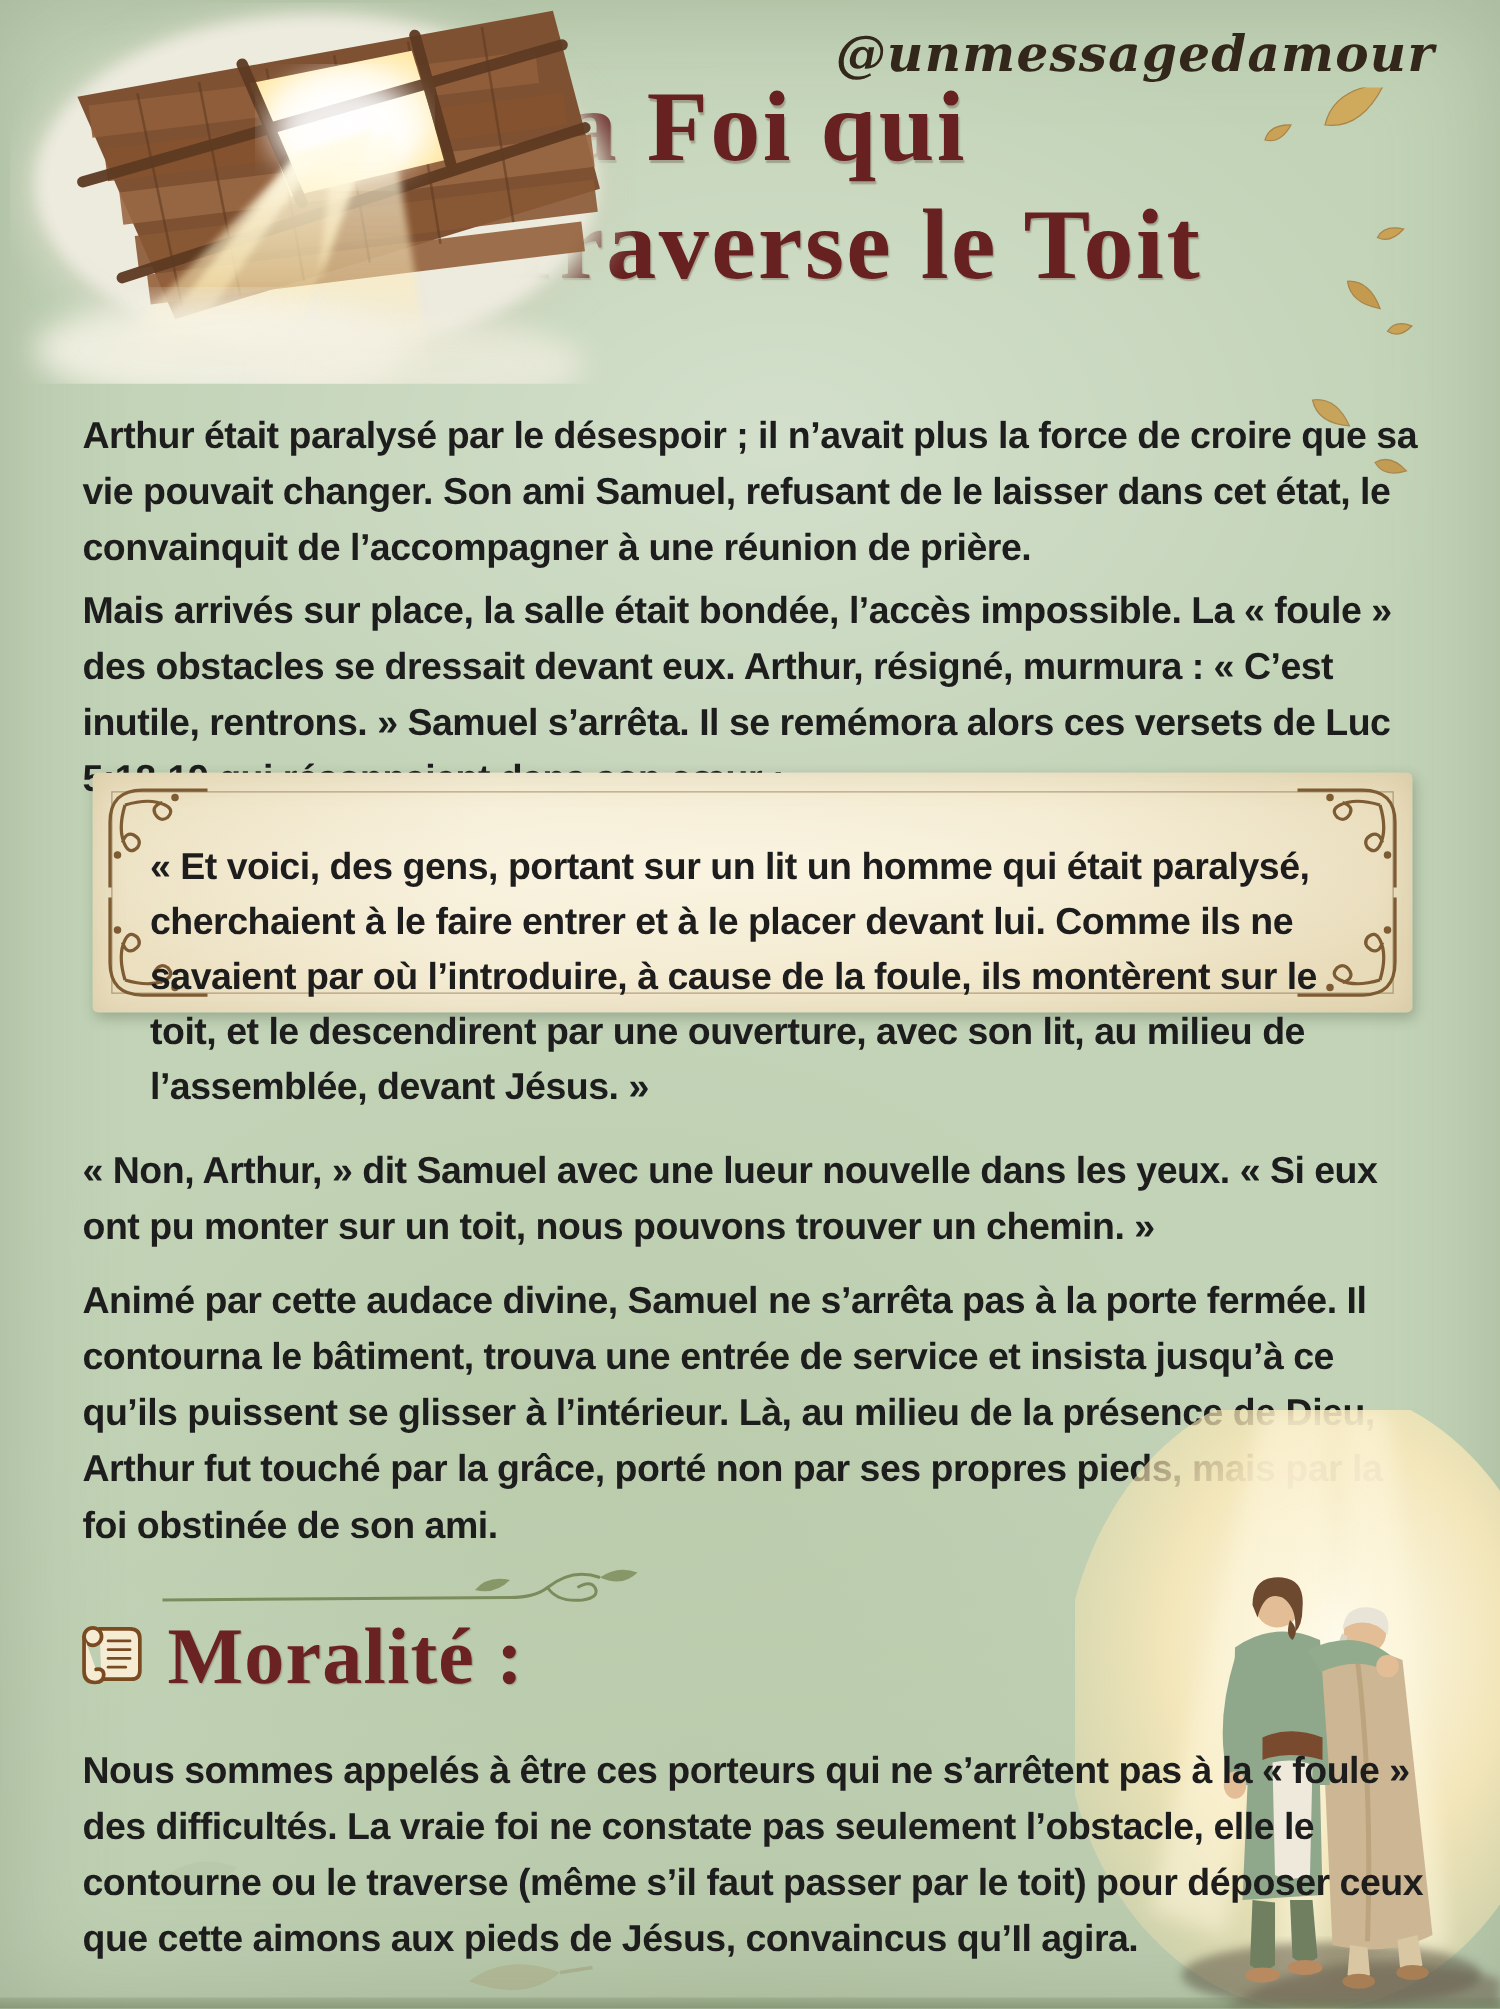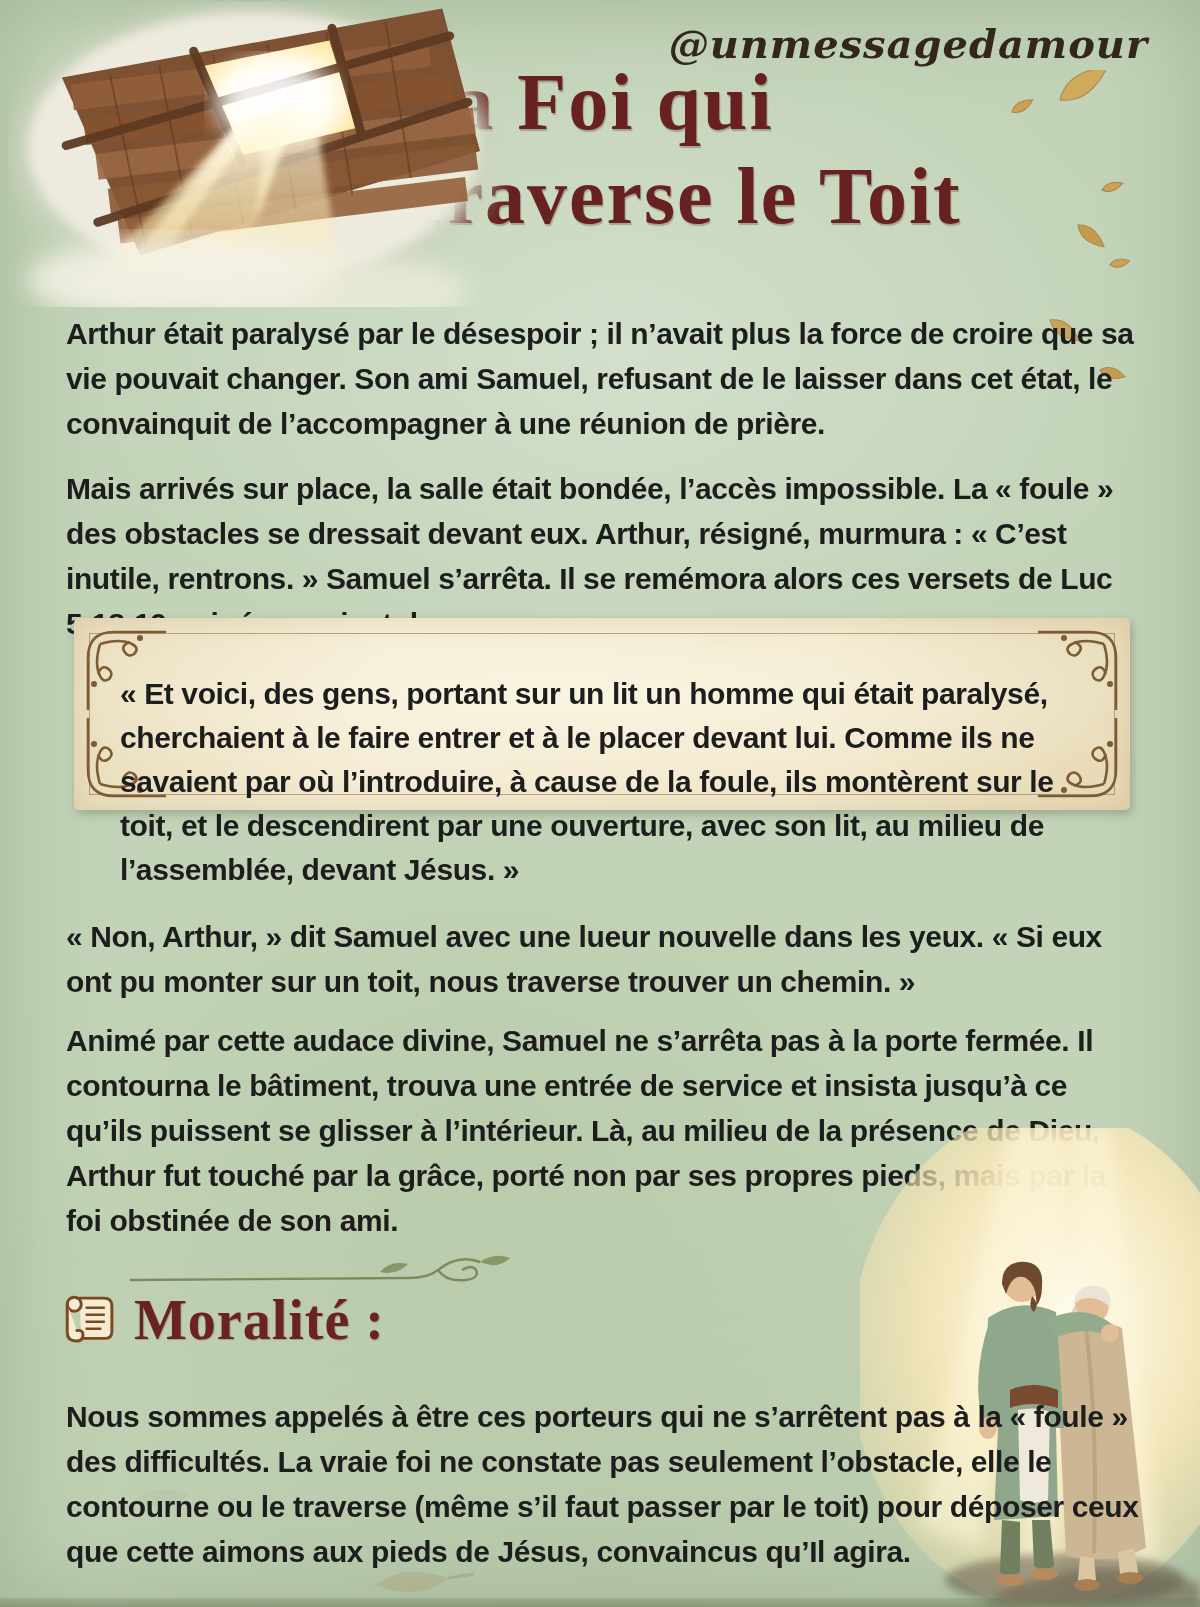--- a/index.html
+++ b/index.html
@@ -30,21 +30,21 @@
     font-family:"Liberation Serif",serif;font-weight:700;
     font-size:80px;line-height:1.17;color:#682121;letter-spacing:2px;
     text-shadow:1px 2px 1px rgba(60,25,15,.28);
   }
   
   .para{
     left:66px;width:1075px;
     font-size:30px;font-weight:700;letter-spacing:-.4px;
     line-height:45px;color:#1d1d1d;
   }
-  .p1{top:281px;}
+  .p1{top:296px;}
   .p2{top:436px;}
   .p3{top:884px;}
   .p4{top:988px;}
   
   .quote-box{
     left:74px;top:618px;width:1056px;height:192px;
     background:
       radial-gradient(ellipse 90% 80% at 50% 40%, rgba(255,252,240,.55), rgba(255,252,240,0) 70%),
       linear-gradient(100deg,#e9ddbc, #f4ebd2 30%, #f1e7ca 70%, #e6d9b6);
     border-radius:5px;
@@ -59,21 +59,21 @@
   .corner.tl{left:6px;top:6px;}
   .corner.tr{right:6px;top:6px;transform:scaleX(-1);}
   .corner.bl{left:6px;bottom:6px;transform:scaleY(-1);}
   .corner.br{right:6px;bottom:6px;transform:scale(-1,-1);}
   
   .moral-head{
     left:62px;top:1288px;display:flex;align-items:center;gap:16px;
   }
   .moral-head-label{
     font-family:"Liberation Serif",serif;font-weight:700;
-    font-size:56px;color:#6a2222;letter-spacing:1px;
+    font-size:64px;color:#6a2222;letter-spacing:1px;
     text-shadow:1px 1px 1px rgba(60,25,15,.25);
   }
   .moral-text{top:1364px;z-index:6;}
   .divider{left:128px;top:1240px;z-index:2;}
   .friends{right:0;top:1128px;z-index:1;}
   .roof{left:8px;top:2px;}
   .leaves-top{right:30px;top:70px;}
   .leaf-faint{opacity:.45;}
   .bottom-strip{
     left:0;bottom:0;width:1200px;height:9px;z-index:8;
@@ -212,21 +212,21 @@
       <path d="M8 86 L8 34 Q8 8 34 8 L86 8"></path>
       <path d="M20 20 Q40 14 52 20 Q60 24 54 30 Q48 34 44 27 Q41 21 50 18"></path>
       <path d="M20 20 Q14 40 20 52 Q24 60 30 54 Q34 48 27 44 Q21 41 18 50"></path>
     </g>
     <circle cx="60" cy="14" r="3" fill="#7d5b33"></circle>
     <circle cx="14" cy="60" r="3" fill="#7d5b33"></circle>
   </svg>
   <p class="quote-text">« Et voici, des gens, portant sur un lit un homme qui était paralysé, cherchaient à le faire entrer et à le placer devant lui. Comme ils ne savaient par où l’introduire, à cause de la foule, ils montèrent sur le toit, et le descendirent par une ouverture, avec son lit, au milieu de l’assemblée, devant Jésus. »</p>
 </div>
 
-<p class="abs para p3">« Non, Arthur, » dit Samuel avec une lueur nouvelle dans les yeux. « Si eux ont pu monter sur un toit, nous traverse trouver un chemin. »</p>
+<p class="abs para p3">« Non, Arthur, » dit Samuel avec une lueur nouvelle dans les yeux. « Si eux ont pu monter sur un toit, nous pouvons trouver un chemin. »</p>
 <p class="abs para p4">Animé par cette audace divine, Samuel ne s’arrêta pas à la porte fermée. Il contourna le bâtiment, trouva une entrée de service et insista jusqu’à ce qu’ils puissent  se glisser à l’intérieur. Là, au milieu de la présence de Dieu, Arthur fut touché par la grâce, porté non par ses propres pieds, mais par la foi obstinée de son ami.</p>
 
 <svg class="abs divider" width="400" height="60" viewBox="0 0 400 60">
   <g fill="none" stroke="#70804f" stroke-width="2.4" opacity=".85">
     <path d="M2 40 L280 38 Q300 38 310 30 Q330 14 352 22"></path>
     <path d="M310 30 Q318 42 338 40 Q352 38 348 30 Q344 24 334 30"></path>
   </g>
   <path d="M252 32 Q262 20 280 24 Q268 36 252 32 Z" fill="#7a8a55" opacity=".8"></path>
   <path d="M352 22 Q366 12 382 18 Q370 30 352 22 Z" fill="#7a8a55" opacity=".8"></path>
 </svg>

